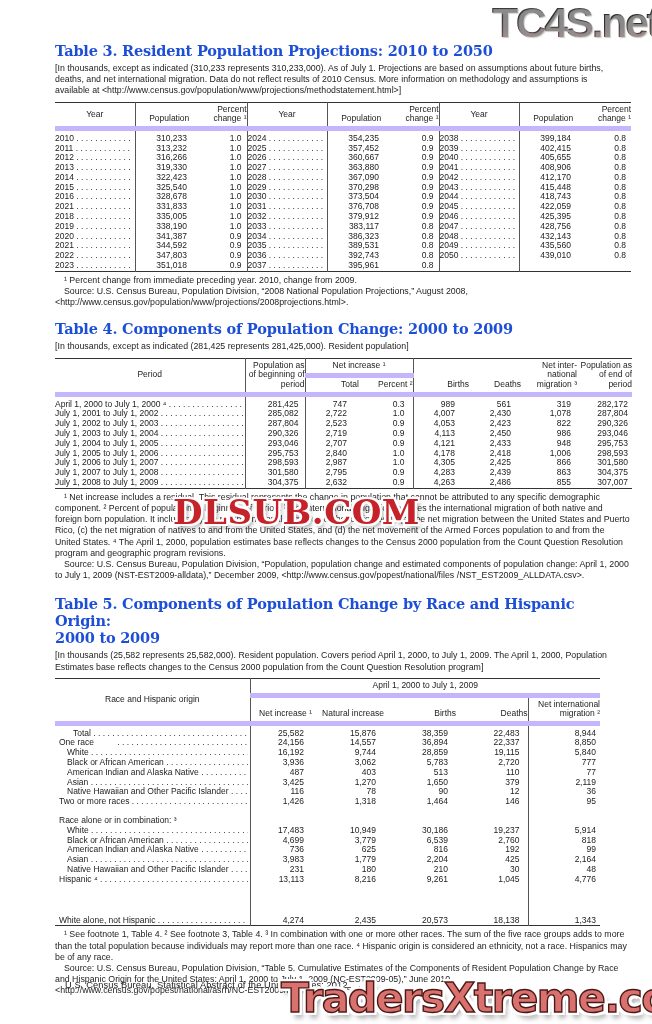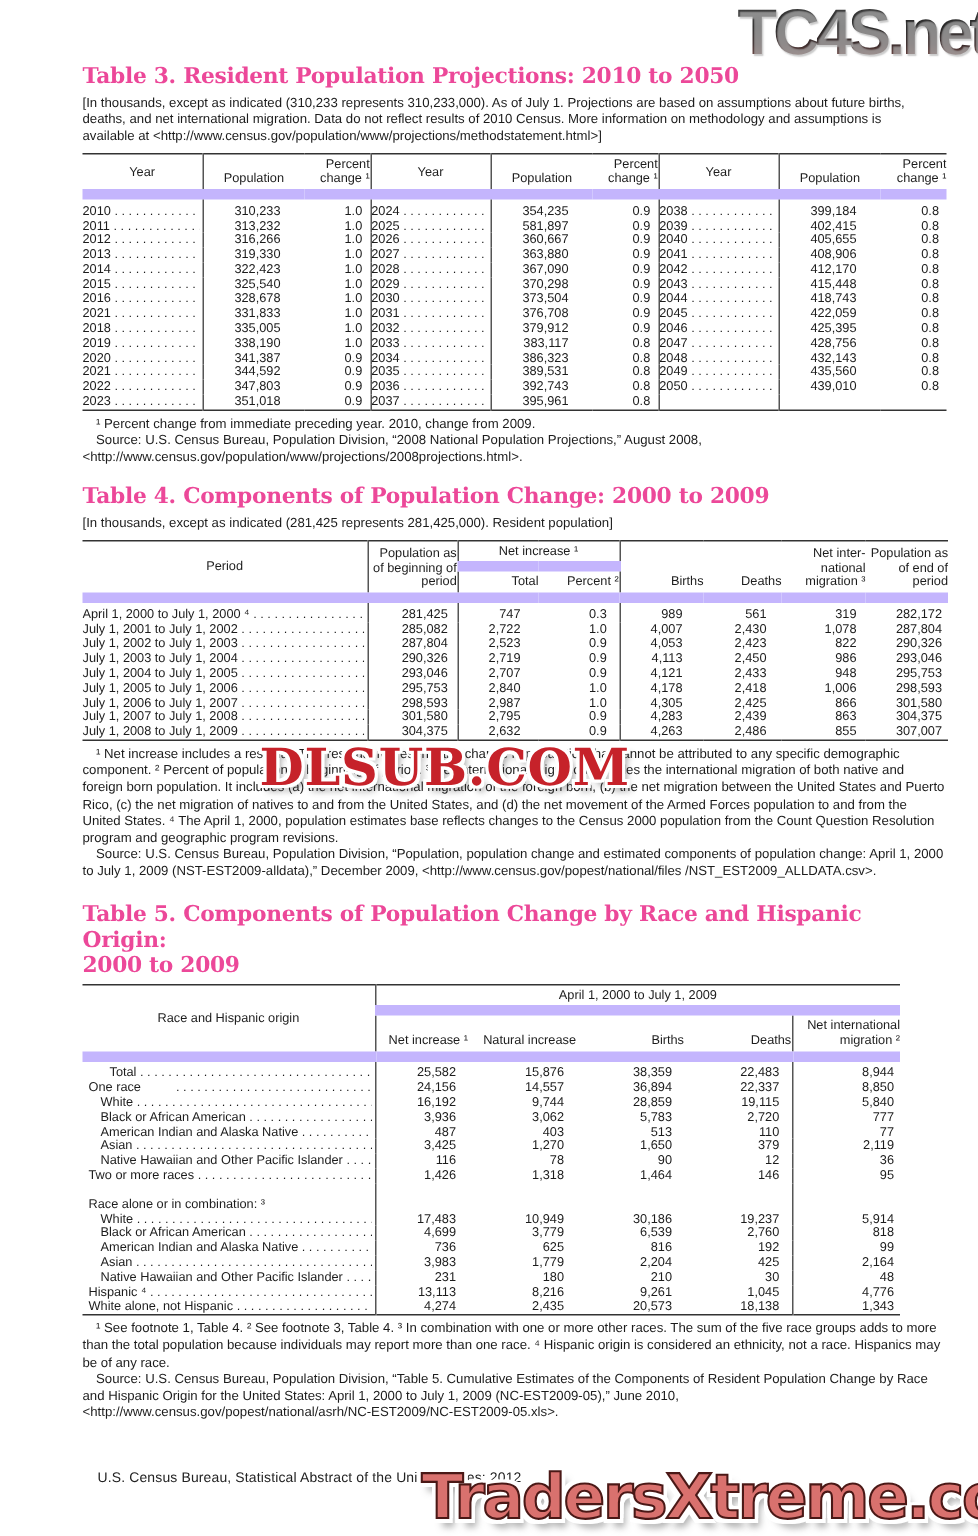--- a/index.html
+++ b/index.html
@@ -2,34 +2,34 @@
 <html><head>
 <meta charset="utf-8">
 <style>
   html,body{margin:0;padding:0;background:#fff;}
   .page{position:relative;width:652px;height:1024px;background:#fff;overflow:hidden;
         font-family:"Liberation Sans","DejaVu Sans",sans-serif;color:#1c1c1c;}
   .content{position:absolute;left:55px;top:0;width:577px;}
 
   
   .tbl-title{font-family:"DejaVu Serif","Liberation Serif",serif;font-weight:bold;
-             font-size:14.5px;line-height:17px;letter-spacing:-0.2px;color:#ec4899;margin:0 0 4px 0;}
+             font-size:14.5px;line-height:17px;letter-spacing:-0.2px;color:#1d4ed8;margin:0 0 4px 0;}
   .tbl-note{font-size:8.8px;line-height:11.2px;margin:0 0 5px 0;width:562px;overflow-wrap:anywhere;}
   .fn{font-size:8.8px;line-height:11.2px;margin:0;text-indent:9px;overflow-wrap:anywhere;}
 
   #sec3{margin-top:42px;}
   #sec4{margin-top:12px;}
   #sec5{margin-top:14px;}
 
   
   table.datatable{border-collapse:collapse;table-layout:fixed;margin:3px 0 3px 0;
                   border-top:1px solid #333;border-bottom:1px solid #333;}
   table.datatable th,table.datatable td{font-size:8.5px;line-height:9.8px;font-weight:normal;
                   padding:0;vertical-align:bottom;overflow:hidden;}
-  table.datatable thead th{border-bottom:7px solid #c4b5fd;padding-bottom:2px;padding-top:2px;}
+  table.datatable thead th{border-bottom:5px solid #c4b5fd;padding-bottom:2px;padding-top:2px;}
   table.datatable tbody tr:first-child td{padding-top:2.5px;}
   .vr{border-right:1px solid #555;}
   .vl{border-left:1px solid #555;}
   .num{text-align:right;}
   .bold td{font-weight:bold;}
   .h-mid{vertical-align:middle !important;text-align:center;}
   .h-right{text-align:right;padding-right:5px;}
   .spanner{text-align:center;vertical-align:top !important;}
 
   
@@ -146,21 +146,21 @@
                 </div>
               </td>
               <td class="c-pop num">313,232</td>
               <td class="c-pct num vr">1.0</td>
               <td class="c-year vr">
                 <div class="lab">
                   <span class="txt">2025</span>
                   <span class="dots"></span>
                 </div>
               </td>
-              <td class="c-pop num">581,897</td>
+              <td class="c-pop num">357,452</td>
               <td class="c-pct num vr">0.9</td>
               <td class="c-year vr">
                 <div class="lab">
                   <span class="txt">2039</span>
                   <span class="dots"></span>
                 </div>
               </td>
               <td class="c-pop num">402,415</td>
               <td class="c-pct num">0.8</td>
             </tr>
@@ -646,20 +646,21 @@
         </table>
       <p class="fn">¹ Net increase includes a residual. This residual represents the change in population that cannot be attributed to any specific demographic component. ² Percent of population at beginning of period. ³ Net international migration includes the international migration of both native and foreign born population. It includes (a) the net international migration of the foreign born, (b) the net migration between the United States and Puerto Rico, (c) the net migration of natives to and from the United States, and (d) the net movement of the Armed Forces population to and from the United States. ⁴ The April 1, 2000, population estimates base reflects changes to the Census 2000 population from the Count Question Resolution program and geographic program revisions.</p>
       <p class="fn">Source: U.S. Census Bureau, Population Division, “Population, population change and estimated components of population change: April 1, 2000 to July 1, 2009 (NST-EST2009-alldata),” December 2009, &lt;http://www.census.gov/popest/national/files /NST_EST2009_ALLDATA.csv&gt;.</p>
     </section>
 
     <section id="sec5">
       <h2 class="tbl-title">
         <div>Table 5. Components of Population Change by Race and Hispanic Origin:</div>
         <div>2000 to 2009</div>
       </h2>
+      <p class="tbl-note">[In thousands (25,582 represents 25,582,000). Resident population. Covers period April 1, 2000, to July 1, 2009. The April 1, 2000, Population Estimates base reflects changes to the Census 2000 population from the Count Question Resolution program]</p>
       <table class="datatable t5" id="table5" style="width: 545px;">
           <colgroup>
             <col style="width: 195px;">
             <col style="width: 62px;">
             <col style="width: 72px;">
             <col style="width: 72px;">
             <col style="width: 72px;">
             <col style="width: 72px;">
           </colgroup>
           <thead>
@@ -873,21 +874,21 @@
                 </div>
               </td>
               <td class="num c-n">13,113</td>
               <td class="num c-n">8,216</td>
               <td class="num c-n">9,261</td>
               <td class="num c-n">1,045</td>
               <td class="num c-last vl">4,776</td>
             </tr>
             <tr>
               <td class="c-lab vr">
-                <div class="lab" style="padding-left: 4px;">
+                <div class="lab" style="padding-left: 4px; margin-top: 31px;">
                   <span class="txt">White alone, not Hispanic</span>
                   <span class="dots"></span>
                 </div>
               </td>
               <td class="num c-n">4,274</td>
               <td class="num c-n">2,435</td>
               <td class="num c-n">20,573</td>
               <td class="num c-n">18,138</td>
               <td class="num c-last vl">1,343</td>
             </tr>

